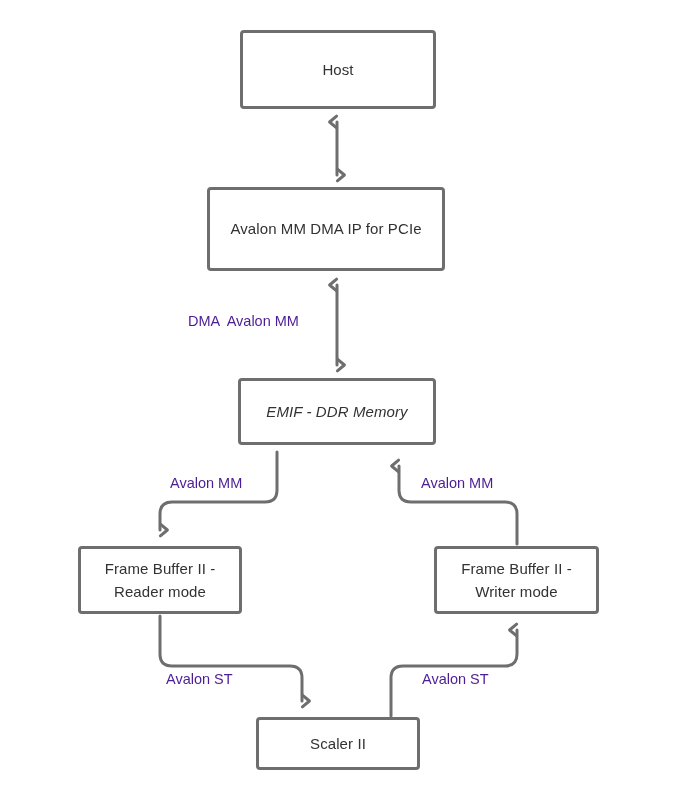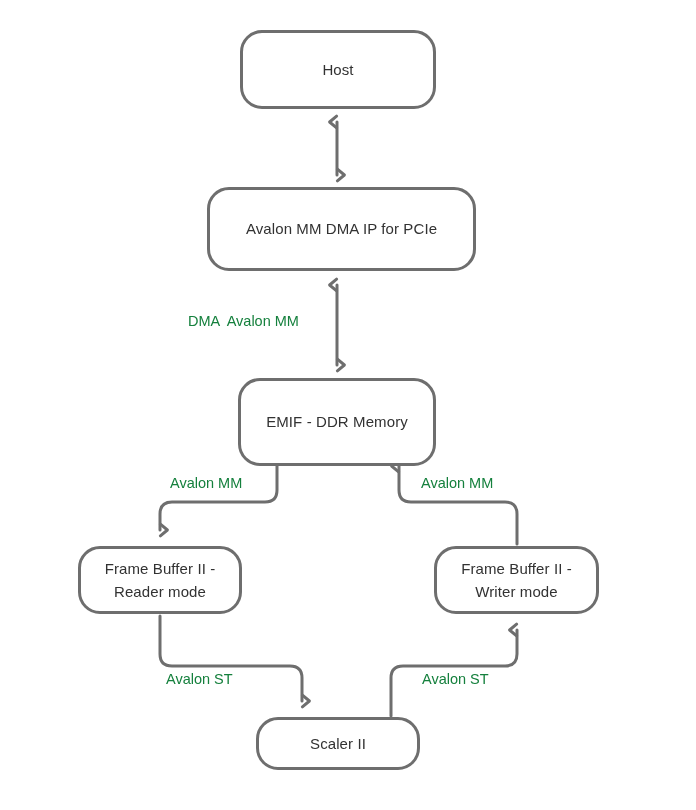--- a/index.html
+++ b/index.html
@@ -20,48 +20,48 @@
     left: 0;
     top: 0;
     width: 696px;
     height: 810px;
   }
   .node-box {
     position: absolute;
     box-sizing: border-box;
     background: #ffffff;
     border: 3px solid #6e6e6e;
-    border-radius: 22px;
+    border-radius: 4px;
     display: flex;
     align-items: center;
     justify-content: center;
     text-align: center;
     color: #323232;
     font-size: 15px;
     line-height: 1.55;
     letter-spacing: 0.1px;
     z-index: 2;
   }
   .node-label {
     display: block;
     white-space: pre-line;
     padding: 0 8px;
   }
   .edge-label {
     position: absolute;
-    color: #15803d;
+    color: #4c1d95;
     font-size: 14.5px;
     line-height: 1.2;
     white-space: pre;
     z-index: 3;
     background: transparent;
   }
   #node-host        { left: 240px; top: 30px;  width: 196px; height: 79px; }
-  #node-dma         { left: 207px; top: 187px; width: 269px; height: 84px; }
-  #node-emif        { left: 238px; top: 378px; width: 198px; height: 88px; }
+  #node-dma         { left: 207px; top: 187px; width: 238px; height: 84px; }
+  #node-emif        { left: 238px; top: 378px; width: 198px; height: 67px; font-style: italic; }
   #node-fb-reader   { left: 78px;  top: 546px; width: 164px; height: 68px; }
   #node-fb-writer   { left: 434px; top: 546px; width: 165px; height: 68px; }
   #node-scaler      { left: 256px; top: 717px; width: 164px; height: 53px; }
 
   #label-dma-avalon-mm  { left: 188px; top: 313px; }
   #label-avalon-mm-read { left: 170px; top: 475px; }
   #label-avalon-mm-writ { left: 421px; top: 475px; }
   #label-avalon-st-read { left: 166px; top: 671px; }
   #label-avalon-st-writ { left: 422px; top: 671px; }
 </style>

